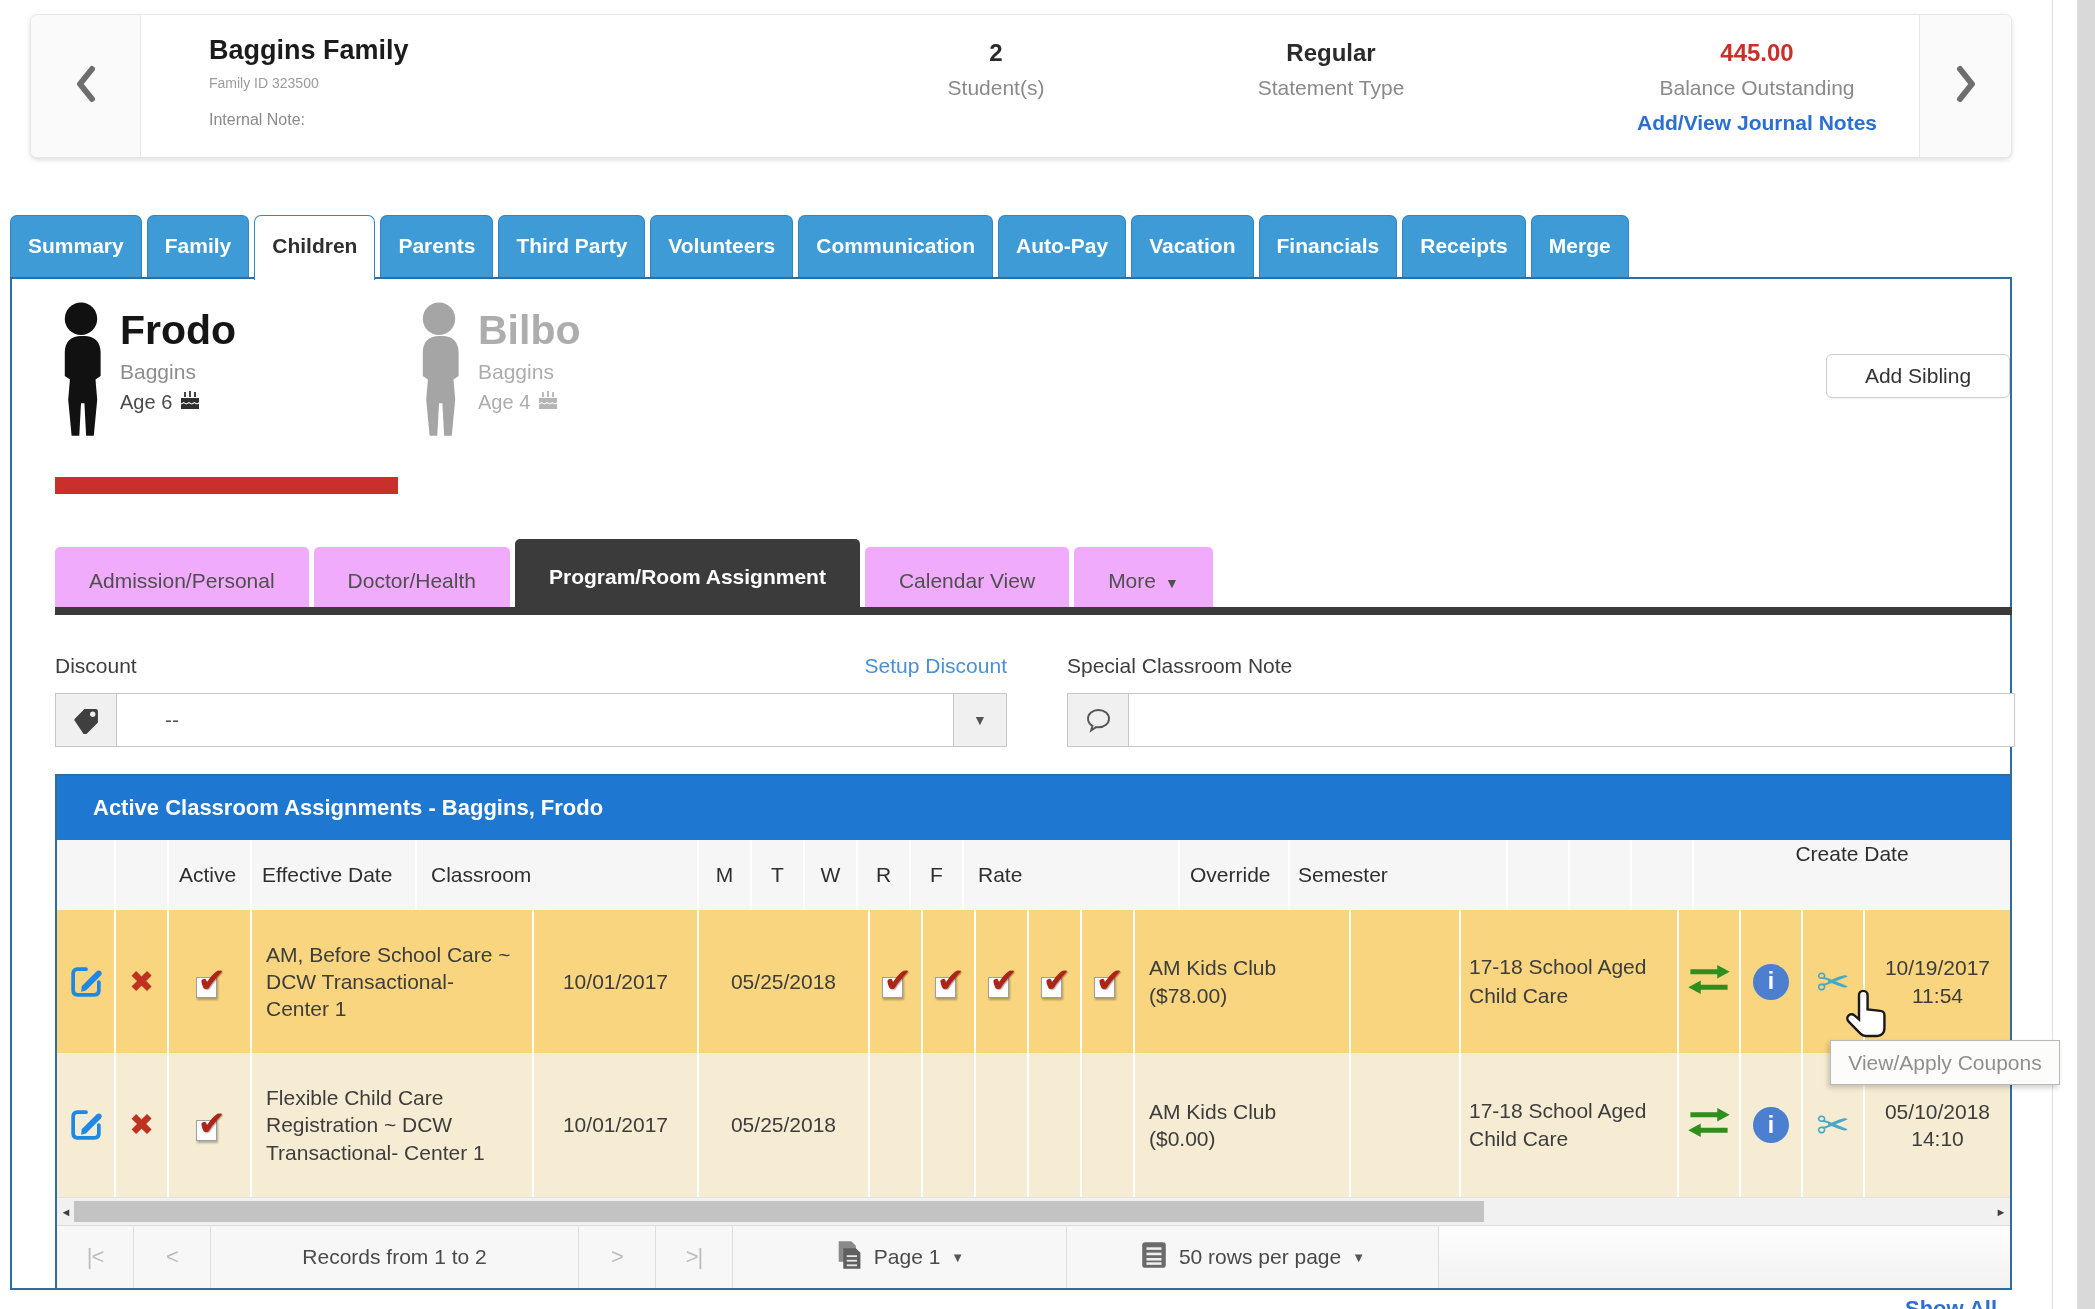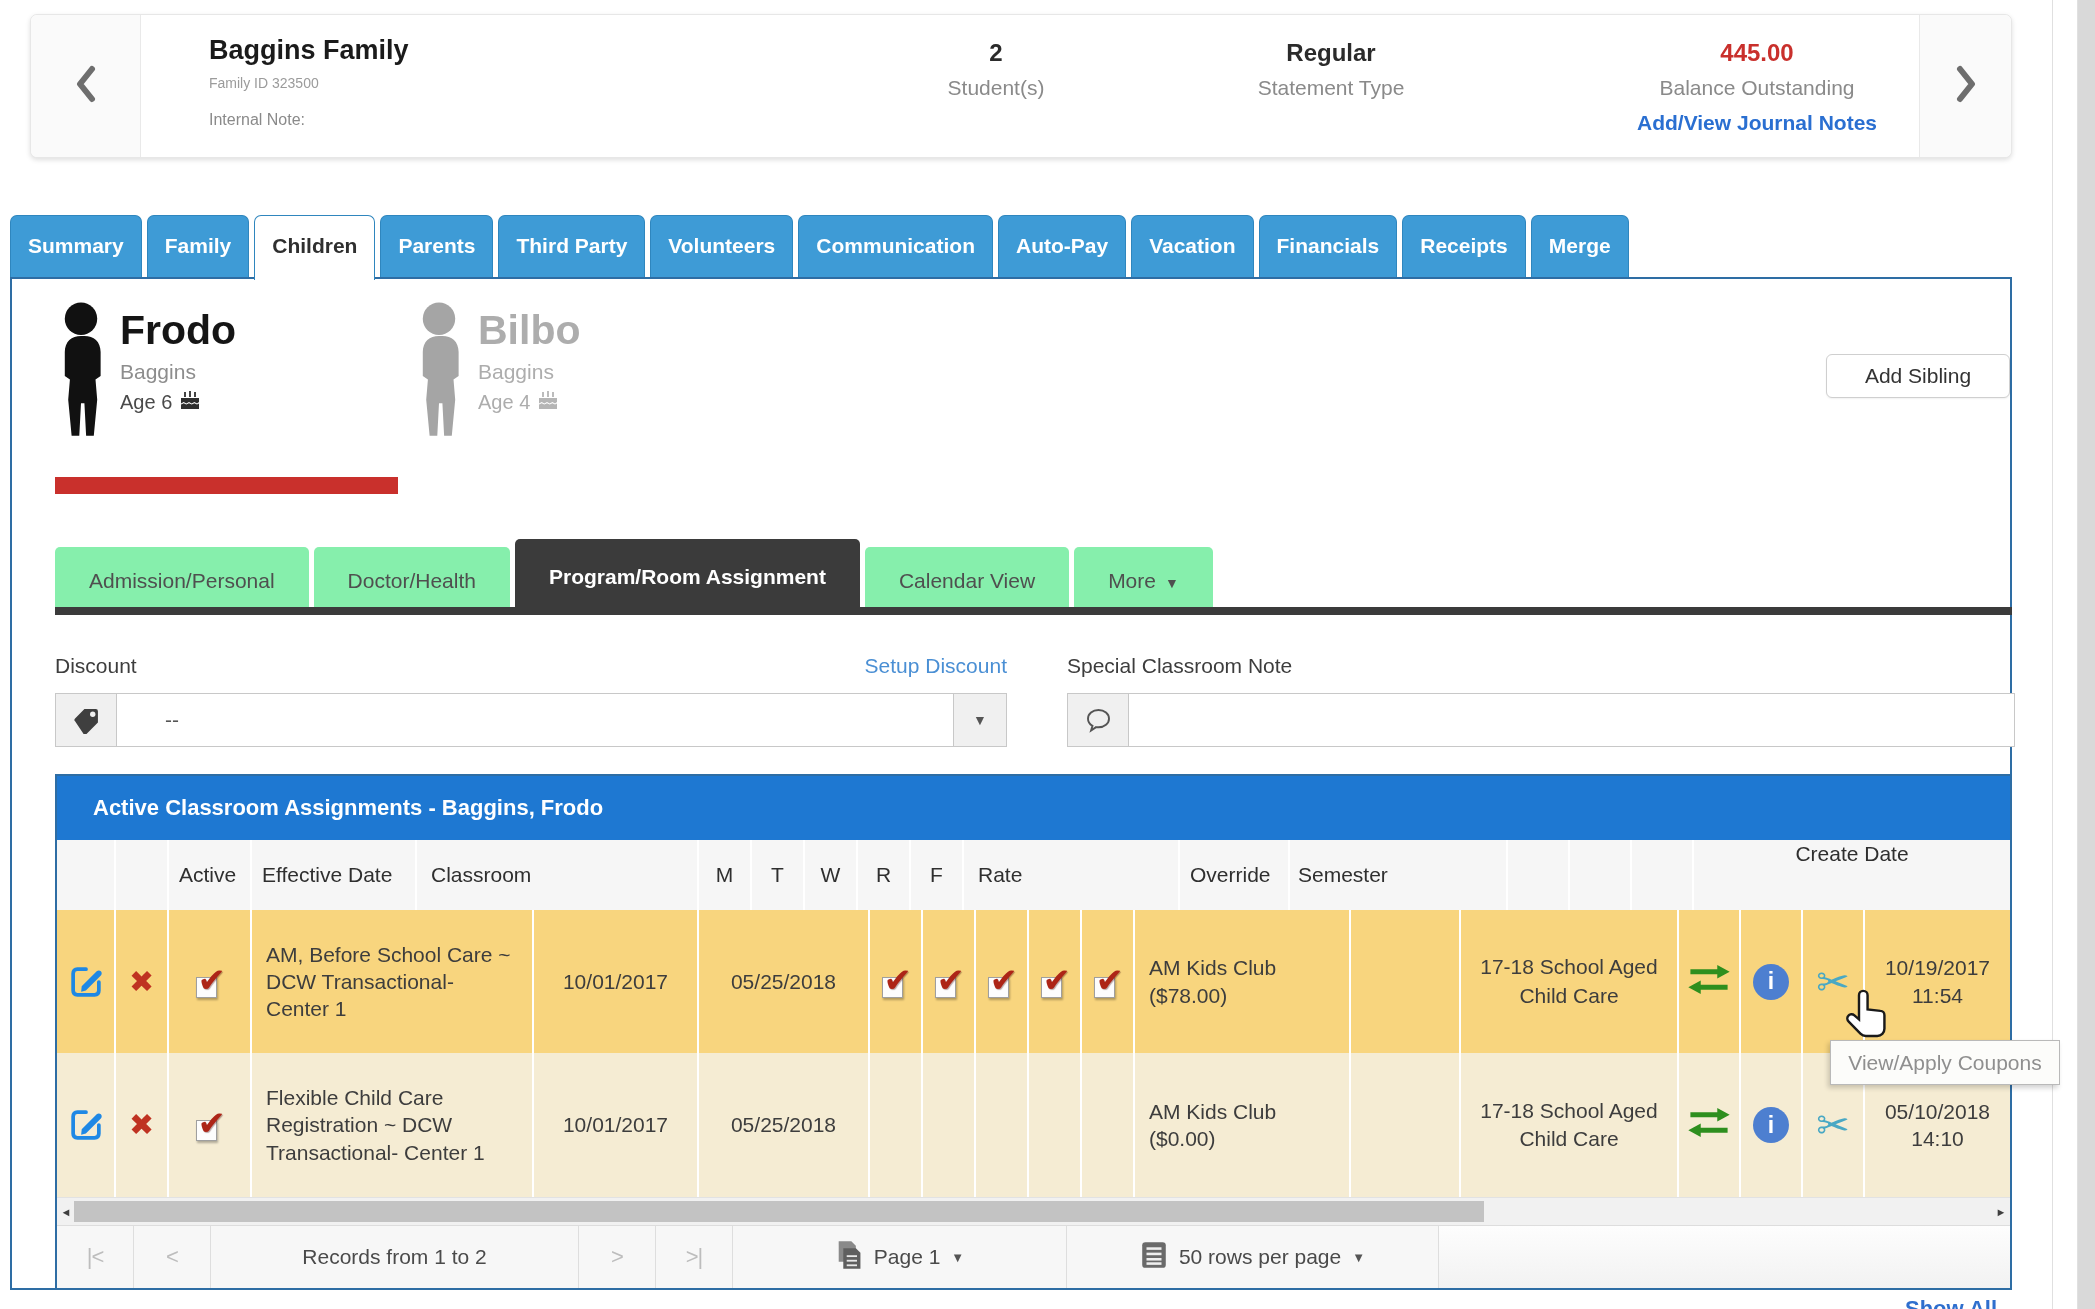--- a/index.html
+++ b/index.html
@@ -49,21 +49,21 @@
   .child-age { font-size:20px; color:#4a4a4a; margin-top:6px; display:flex; align-items:center; gap:7px; }
   .sibling .child-first, .sibling .child-last, .sibling .child-age { color:#adadad; }
   .add-sibling-btn { position:absolute; left:1814px; top:75px; width:184px; height:44px;
     background:#fff; border:1px solid #cfcfcf; border-radius:6px; font-size:21px; color:#333;
     display:flex; align-items:center; justify-content:center; cursor:pointer;
     box-shadow:0 1px 2px rgba(0,0,0,.06); }
   .child-indicator { position:absolute; left:43px; top:198px; width:343px; height:17px; background:#c9302c; }
 
   
   .subtabs { position:absolute; left:43px; top:260px; display:flex; gap:5px; align-items:flex-end; }
-  .subtab { height:68px; line-height:68px; padding:0 34px; background:#86efac; color:#4f4f4f;
+  .subtab { height:68px; line-height:68px; padding:0 34px; background:#f0abfc; color:#4f4f4f;
     font-size:21px; border-radius:5px 5px 0 0; cursor:pointer; white-space:nowrap; }
   .subtab.active { background:#3b3b3b; color:#fff; font-weight:bold; height:76px; line-height:76px; }
   .subtab .caret { font-size:14px; color:#4f4f4f; margin-left:9px; }
   .subtab-bar { position:absolute; left:43px; top:328px; width:1957px; height:8px; background:#3b3b3b; }
 
   
   .field-label { position:absolute; top:375px; font-size:21px; color:#3d3d3d; }
   .setup-link { position:absolute; top:375px; left:43px; width:952px; text-align:right;
     font-size:21px; color:#4a8fd4; cursor:pointer; }
   .input-group { position:absolute; top:414px; height:54px; display:flex; }
@@ -88,21 +88,21 @@
   .thead .c-day, .thead .c-icon { justify-content:center; padding:0; }
   .trow .cell { height:143px; }
   .row-hl .cell { background:#f8d57e; }
   .row-alt .cell { background:#f5ecd3; }
   .row-alt .cell { height:144px; }
   .c-edit{width:59px;} .c-del{width:53px;} .c-active{width:83px;} .c-class{width:282px;}
   .c-eff{width:165px;} .c-end{width:171px;} .c-day{width:53px;} .c-rate{width:216px;}
   .c-ovr{width:110px;} .c-sem{width:218px;} .c-icon{width:62px;} .c-create{width:144px;}
   .cell.c-class { justify-content:flex-start; text-align:left; padding:0 14px; line-height:1.3; }
   .cell.c-rate { justify-content:flex-start; text-align:left; padding:0 14px; line-height:1.3; }
-  .cell.c-sem { text-align:center; line-height:1.35; padding:4px 8px; }
+  .cell.c-sem { line-height:1.35; padding:4px 8px; }
   .cell.c-create { flex-direction:column; line-height:1.3; }
   .edit-btn { cursor:pointer; display:flex; }
   .del-x { font-size:30px; font-weight:bold; color:#bf3221; cursor:pointer; line-height:1; }
   .chk { position:relative; width:28px; height:34px; cursor:pointer; }
   .chk-box { position:absolute; left:0; bottom:1px; width:21px; height:21px; background:#fdfdfd;
     border:1px solid #9f9f9f; box-shadow:1px 2px 2px rgba(0,0,0,.28); }
   .chk-mark { position:absolute; left:2px; bottom:2px; font-size:34px; line-height:1;
     color:#ad2517; text-shadow:1px 1px 1px rgba(60,0,0,.35); }
   .info-circle { width:36px; height:36px; border-radius:50%; background:#4d7fd0; color:#fff;
     font-size:23px; font-weight:bold; display:flex; align-items:center; justify-content:center; cursor:pointer; }

